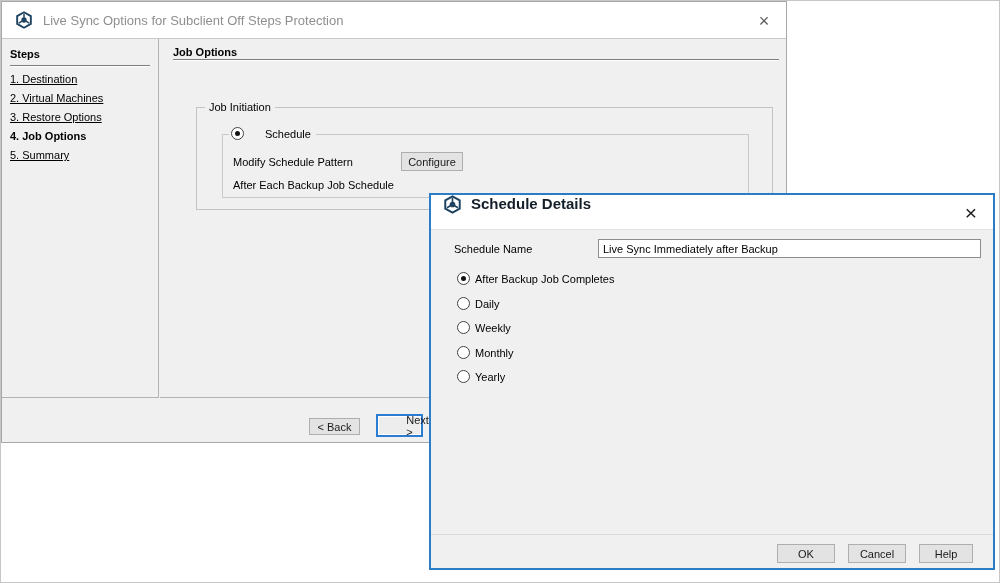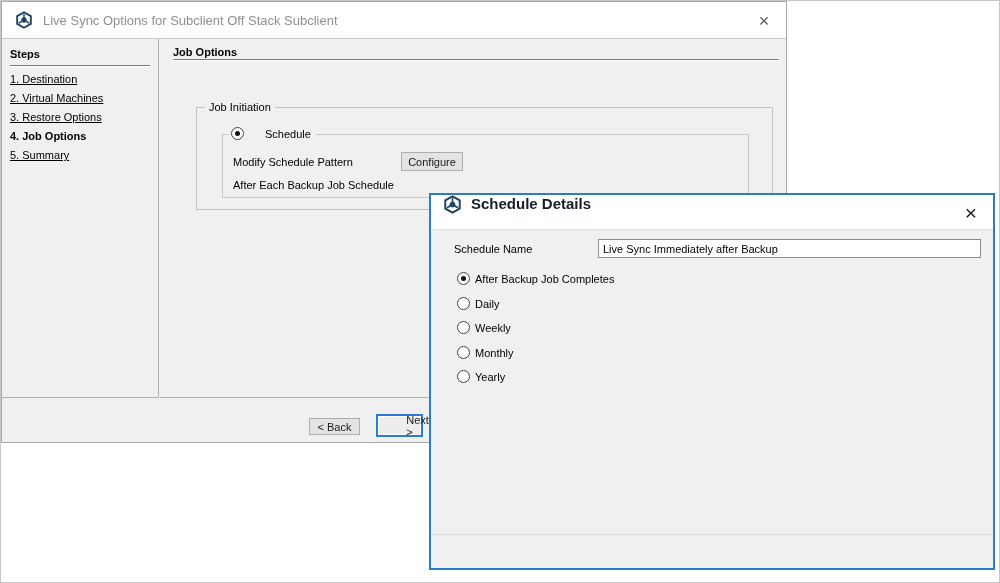--- a/index.html
+++ b/index.html
@@ -151,21 +151,21 @@
   <div class="dlg-live">
 
     <div class="titlebar">
       <svg width="18" height="18" viewBox="0 0 20 20">
         <polygon points="10,1.4 17.6,5.7 17.6,14.3 10,18.6 2.4,14.3 2.4,5.7" fill="none" stroke="#1f4461" stroke-width="2.1"></polygon>
         <circle cx="10" cy="10" r="3" fill="#1f4461"></circle>
         <line x1="10" y1="3.2" x2="10" y2="7.6" stroke="#1f4461" stroke-width="1.7"></line>
         <line x1="4.2" y1="13.4" x2="7.8" y2="11.3" stroke="#1f4461" stroke-width="1.7"></line>
         <line x1="15.8" y1="13.4" x2="12.2" y2="11.3" stroke="#1f4461" stroke-width="1.7"></line>
       </svg>
-      <span class="win-title">Live Sync Options for Subclient Off Stack Subclient</span>
+      <span class="win-title">Live Sync Options for Subclient Off Steps Protection</span>
       <div class="close-btn">
         <span class="close-x">×</span>
       </div>
     </div>
 
     <div class="sidebar">
       <div class="steps-header">Steps</div>
       <div class="rule steps-rule"></div>
       <div class="step-item">1. Destination</div>
       <div class="step-item">2. Virtual Machines</div>
@@ -233,15 +233,20 @@
     <div class="radio-row" style="top:150px;">
       <span class="radio"></span>
       <span>Monthly</span>
     </div>
     <div class="radio-row" style="top:174px;">
       <span class="radio"></span>
       <span>Yearly</span>
     </div>
 
     <div class="sep"></div>
+    <div class="footer-sched">
+      <div class="btn">OK</div>
+      <div class="btn">Cancel</div>
+      <div class="btn help">Help</div>
+    </div>
   </div>
 
 </div>
 
 </body></html>

